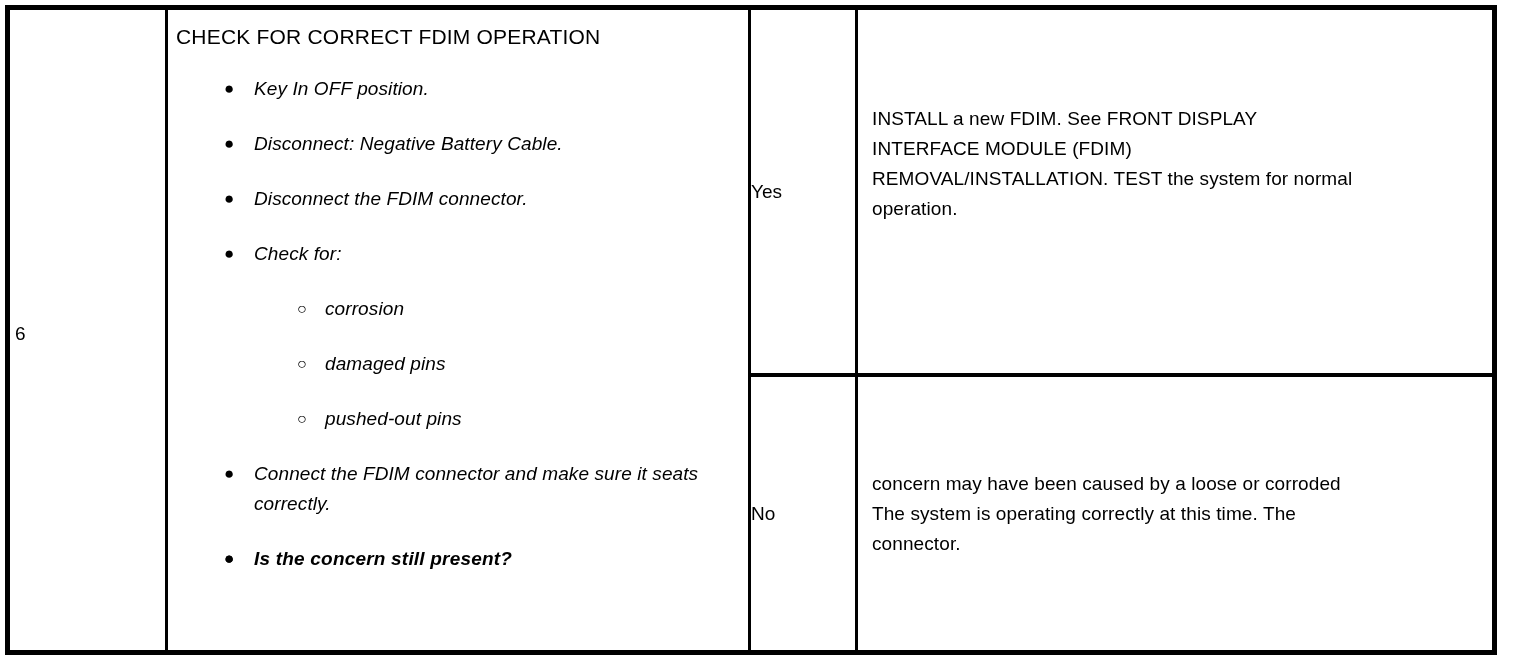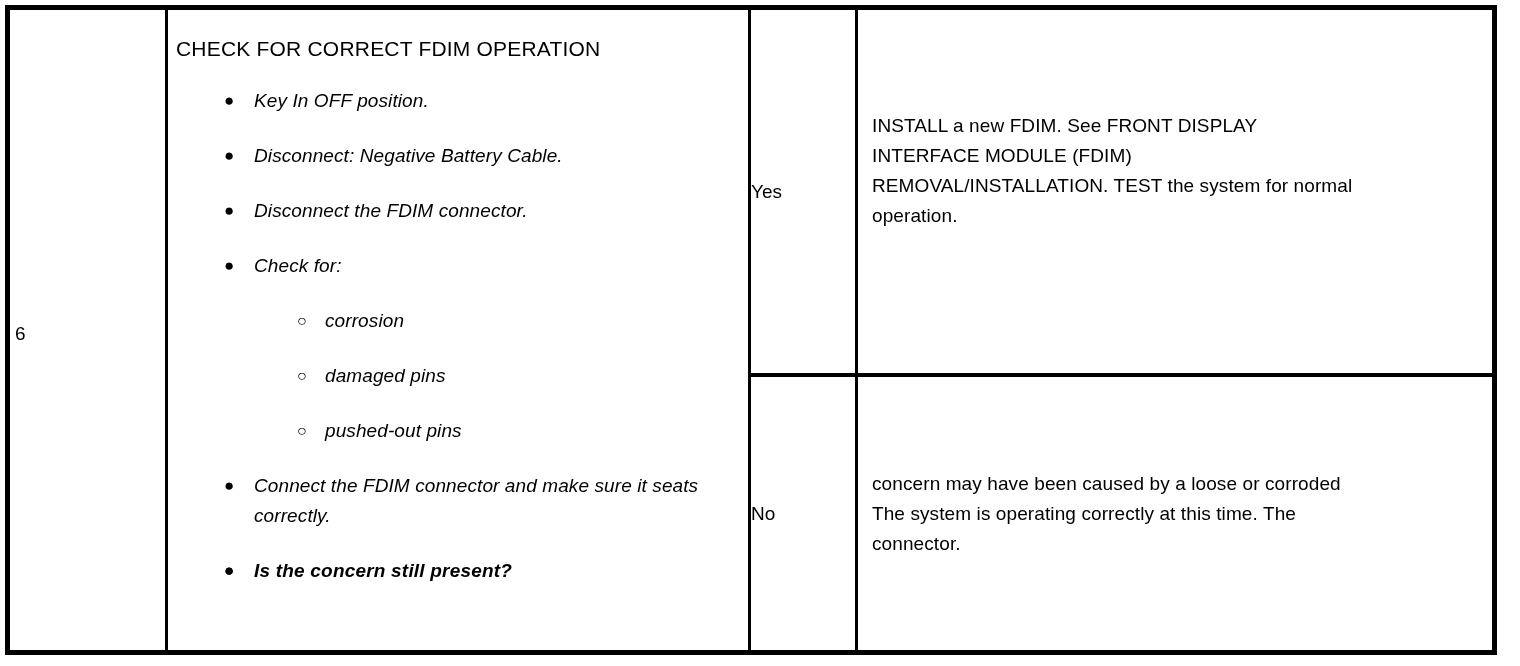--- a/index.html
+++ b/index.html
@@ -80,21 +80,21 @@
     top: 0;
     width: 580px;
     height: 100%;
     padding: 10px 0 0 4px;
     box-sizing: border-box;
   }
   .action-heading {
     font-size: 21px;
     line-height: 26px;
     letter-spacing: 0.2px;
-    margin: 16px 0 0 4px;
+    margin: 4px 0 0 4px;
     white-space: nowrap;
   }
 
   .bullet-list {
     list-style: none;
     margin: 0;
     padding: 0;
     position: relative;
   }
   .bullet-item {
@@ -151,21 +151,21 @@
   
   .result-cell {
     position: absolute;
     left: 848px;
     right: 0;
     display: flex;
     align-items: center;
     box-sizing: border-box;
     padding: 0 16px 0 14px;
   }
-  .result-yes { top: 15px;     height: 291px; }
+  .result-yes { top: 8px;     height: 291px; }
   .result-no  { top: 367px; bottom: 0; }
   .result-text {
     font-size: 19px;
     line-height: 30px;
     letter-spacing: 0.1px;
   }
   .result-text .ln { display: block; white-space: nowrap; }
 </style>
 </head>
 <body>

